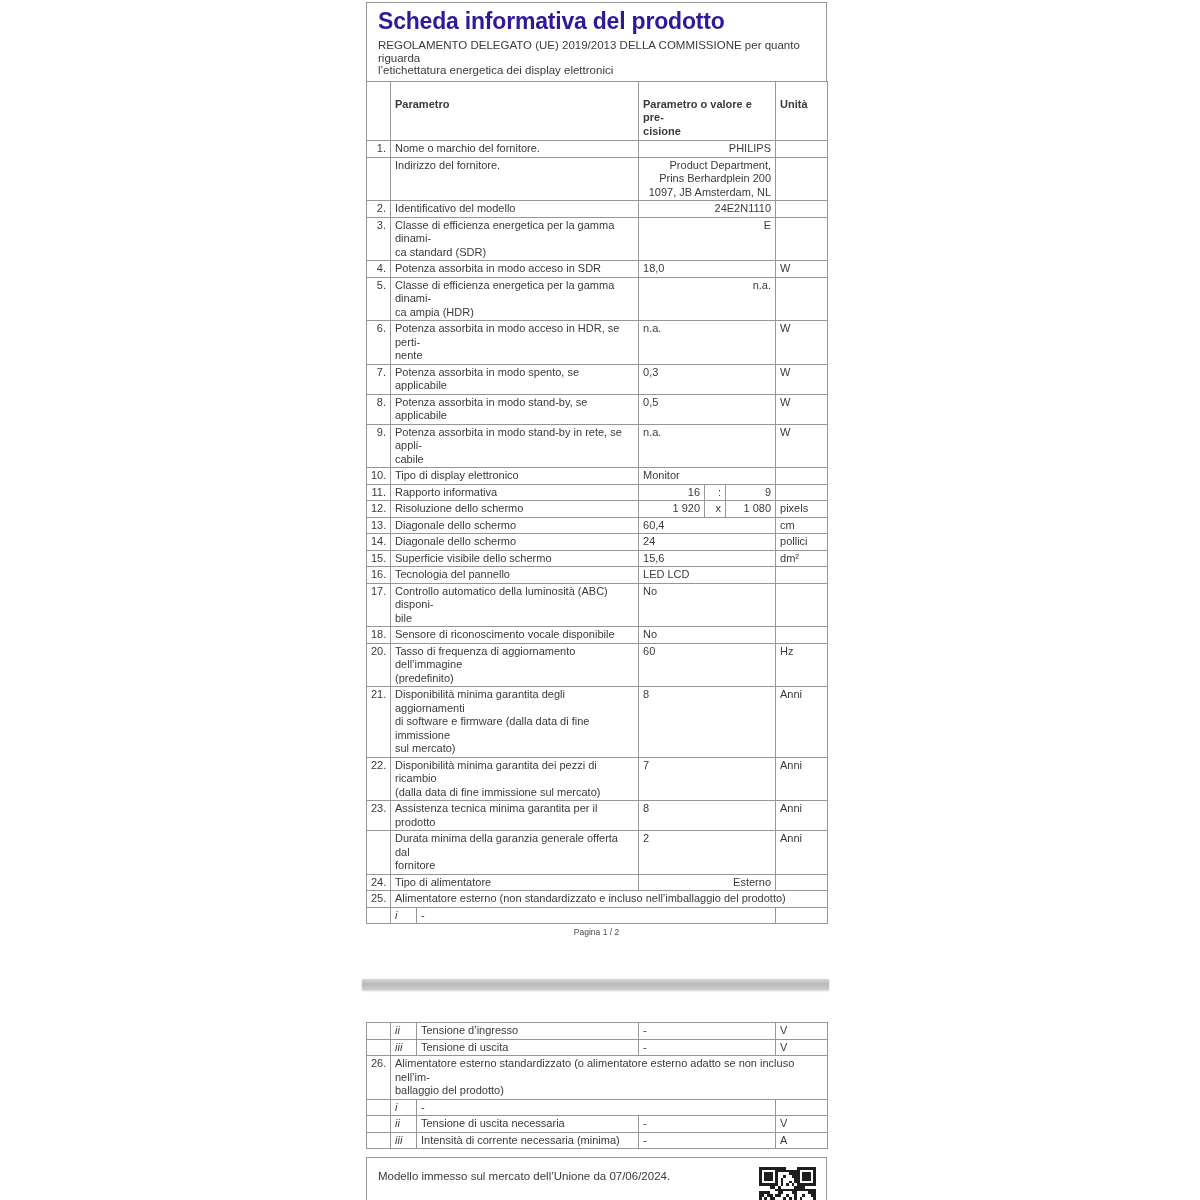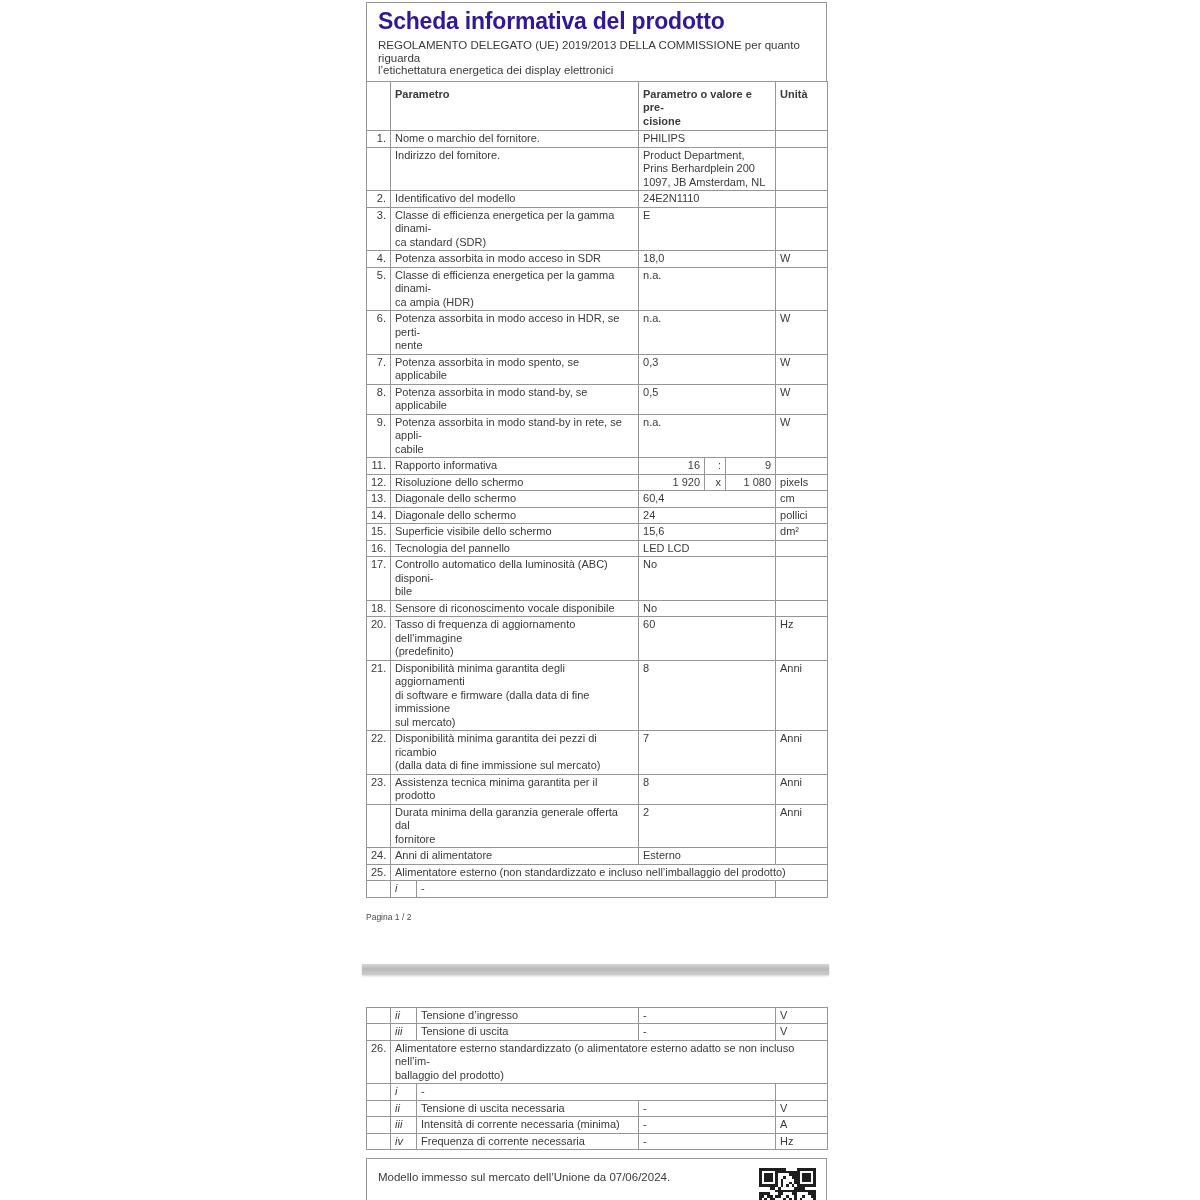--- a/index.html
+++ b/index.html
@@ -21,31 +21,31 @@
   .doc-title{margin:0 0 5px 0;font-size:23px;line-height:26px;font-weight:bold;color:var(--title);letter-spacing:-0.2px;}
   .doc-subtitle{margin:0;font-size:11.5px;line-height:12.5px;white-space:pre-line;}
 
   
   table.param-table{border-collapse:collapse;table-layout:fixed;width:461px;margin-top:-1px;background:#fff;}
   table.param-table.standalone{margin-top:32px;}
   .param-table td,.param-table th{
     border:1px solid var(--border);font-size:11px;line-height:13.5px;
     padding:1px 4px;vertical-align:top;overflow:hidden;
   }
-  .param-table th{text-align:left;font-weight:bold;white-space:pre-line;padding-top:6px;padding-bottom:2px;}
+  .param-table th{text-align:left;font-weight:bold;white-space:pre-line;padding-top:16px;padding-bottom:2px;}
   col.c-num{width:24px;}  col.c-idx{width:26px;}  col.c-par{width:222px;}
   col.c-v1{width:66px;}   col.c-sep{width:21px;}  col.c-v2{width:50px;}  col.c-unit{width:52px;}
   .cell-num{text-align:right;padding-right:3px;}
   .cell-label{white-space:pre-line;}
   .cell-idx{font-style:italic;}
   .al-r{text-align:left;}
-  .al-l{text-align:left;}
+  .al-l{text-align:right;}
   .cell-c{text-align:right;}
 
-  .page-ind{text-align:left;font-size:8.5px;line-height:10px;margin-top:14px;color:#4a4a4a;}
+  .page-ind{text-align:center;font-size:8.5px;line-height:10px;margin-top:3px;color:#4a4a4a;}
 
   
   .page-gap{
     height:11px;margin-top:42px;margin-left:-4px;width:467px;
     background:linear-gradient(#d6d6d6,#b9b9b9 45%,#cdcdcd);
     box-shadow:0 1px 2px rgba(0,0,0,0.18);
   }
 
   
   .info-box{
@@ -147,20 +147,26 @@
             <td class="cell-unit">W</td>
           </tr>
           <tr>
             <td class="cell-num">9.</td>
             <td class="cell-label" colspan="2">Potenza assorbita in modo stand-by in rete, se appli-
 cabile</td>
             <td class="cell-value al-r" colspan="3">n.a.</td>
             <td class="cell-unit">W</td>
           </tr>
           <tr>
+            <td class="cell-num">10.</td>
+            <td class="cell-label" colspan="2">Tipo di display elettronico</td>
+            <td class="cell-value al-r" colspan="3">Monitor</td>
+            <td class="cell-unit"></td>
+          </tr>
+          <tr>
             <td class="cell-num">11.</td>
             <td class="cell-label" colspan="2">Rapporto informativa</td>
             <td class="cell-c">16</td>
             <td class="cell-c">:</td>
             <td class="cell-c">9</td>
             <td class="cell-unit"></td>
           </tr>
           <tr>
             <td class="cell-num">12.</td>
             <td class="cell-label" colspan="2">Risoluzione dello schermo</td>
@@ -236,21 +242,21 @@
           </tr>
           <tr>
             <td class="cell-num"></td>
             <td class="cell-label" colspan="2">Durata minima della garanzia generale offerta dal
 fornitore</td>
             <td class="cell-value al-r" colspan="3">2</td>
             <td class="cell-unit">Anni</td>
           </tr>
           <tr>
             <td class="cell-num">24.</td>
-            <td class="cell-label" colspan="2">Anni di alimentatore</td>
+            <td class="cell-label" colspan="2">Tipo di alimentatore</td>
             <td class="cell-value al-l" colspan="3">Esterno</td>
             <td class="cell-unit"></td>
           </tr>
           <tr>
             <td class="cell-num">25.</td>
             <td class="cell-label" colspan="6">Alimentatore esterno (non standardizzato e incluso nell’imballaggio del prodotto)</td>
           </tr>
           <tr>
             <td class="cell-num"></td>
             <td class="cell-idx">i</td>
@@ -308,27 +314,20 @@
             <td class="cell-label">Tensione di uscita necessaria</td>
             <td class="cell-value al-r" colspan="3">-</td>
             <td class="cell-unit">V</td>
           </tr>
           <tr>
             <td class="cell-num"></td>
             <td class="cell-idx">iii</td>
             <td class="cell-label">Intensità di corrente necessaria (minima)</td>
             <td class="cell-value al-r" colspan="3">-</td>
             <td class="cell-unit">A</td>
-          </tr>
-          <tr>
-            <td class="cell-num"></td>
-            <td class="cell-idx">iv</td>
-            <td class="cell-label">Frequenza di corrente necessaria</td>
-            <td class="cell-value al-r" colspan="3">-</td>
-            <td class="cell-unit">Hz</td>
           </tr>
         </tbody>
     </table>
 
     <div class="info-box">
       <svg class="qr" id="qr" viewBox="0 0 21 21" shape-rendering="crispEdges">
           <rect x="0" y="0" width="1" height="1" fill="#1e1e1e"></rect>
           <rect x="1" y="0" width="1" height="1" fill="#1e1e1e"></rect>
           <rect x="2" y="0" width="1" height="1" fill="#1e1e1e"></rect>
           <rect x="3" y="0" width="1" height="1" fill="#1e1e1e"></rect>

